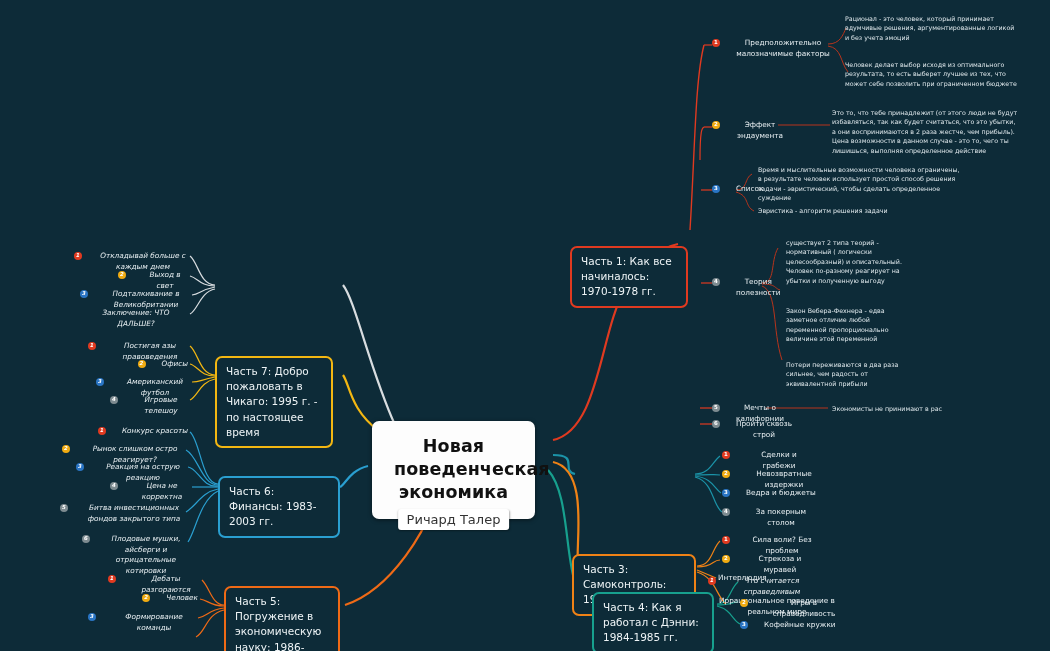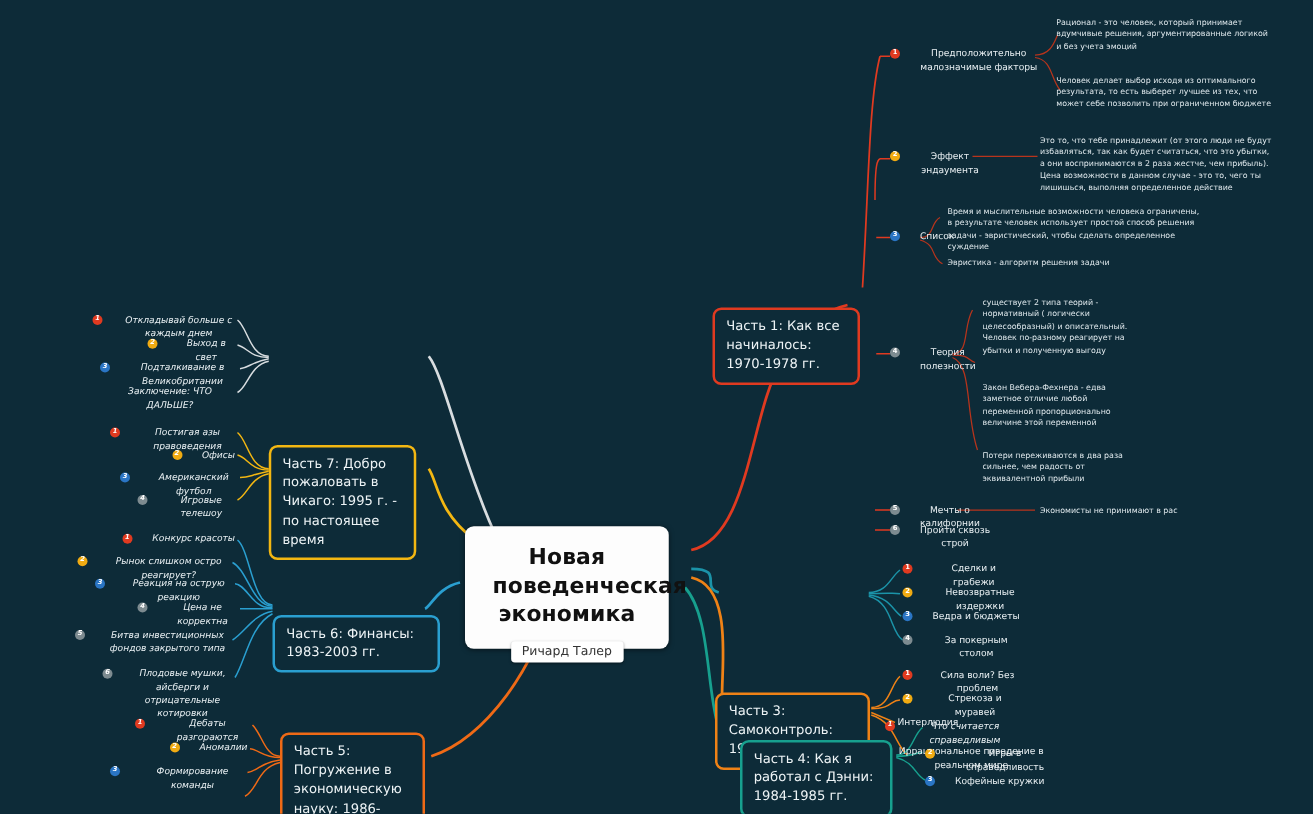--- a/index.html
+++ b/index.html
@@ -24,21 +24,21 @@
     z-index:10;
   }
   .central .ttl{
     font-size:17.5px;font-weight:bold;line-height:1.3;
     padding:14px 22px 16px 22px;letter-spacing:.1px;
   }
   .central .sub{
     position:absolute;left:50%;transform:translateX(-50%);
     bottom:-11px;
     background:#fff;border-radius:3px;
-    font-size:10px;color:#333;
+    font-size:13px;color:#333;
     padding:3px 9px;white-space:nowrap;
     box-shadow:0 1px 2px rgba(0,0,0,.35);
   }
 
   
   .part{
     position:absolute;
     background:#0d2b38;
     border-style:solid;border-width:2px;
     border-radius:7px;
@@ -332,31 +332,31 @@
   </div>
   <div class="leaf l" style="left:108px;top:574px;width:92px;">
     <div class="row">
         <span class="num n1">1</span>
     <span class="txt">Дебаты разгораются</span>
       </div>
   </div>
   <div class="leaf l" style="left:108px;top:593px;width:90px;">
     <div class="row">
         <span class="num n2">2</span>
-    <span class="txt">Аномалии</span>
+    <span class="txt">Человек</span>
       </div>
   </div>
   <div class="leaf l" style="left:88px;top:612px;width:108px;">
     <div class="row">
         <span class="num n3">3</span>
     <span class="txt">Формирование команды</span>
       </div>
   </div>
 
-  <div class="part" style="left:218px;top:476px;width:134px;border-color:#2a9fd0;margin-top:16px;">
+  <div class="part" style="left:218px;top:476px;width:122px;border-color:#2a9fd0;">
     <span>Часть 6: Финансы: 1983-2003 гг.</span>
   </div>
   <div class="leaf l" style="left:96px;top:426px;width:92px;">
     <div class="row">
         <span class="num n1">1</span>
     <span class="txt">Конкурс красоты</span>
       </div>
   </div>
   <div class="leaf l" style="left:62px;top:444px;width:122px;">
     <div class="row">

